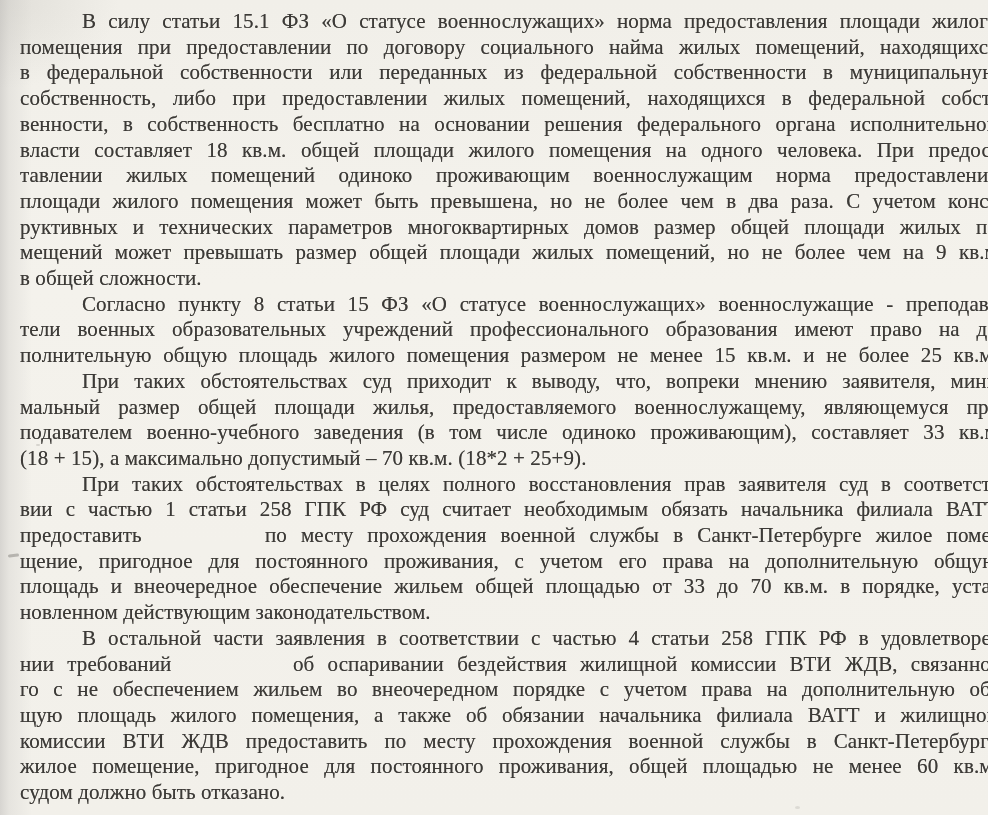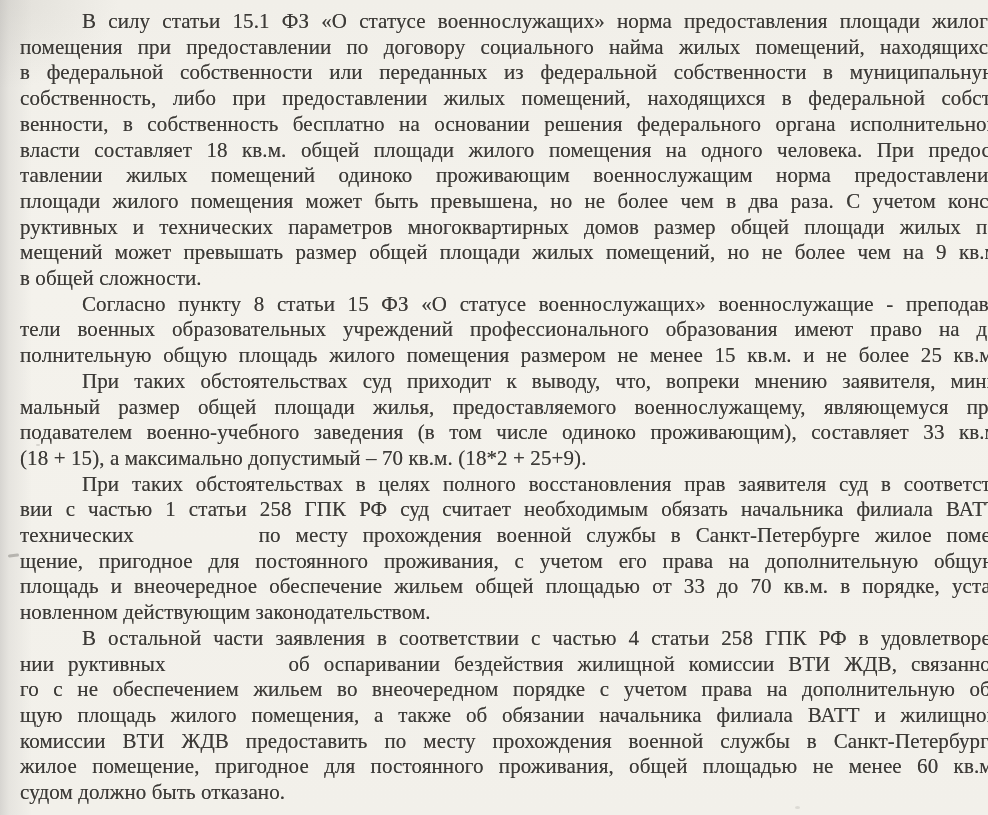--- a/index.html
+++ b/index.html
@@ -110,33 +110,33 @@
       <span class="line first">При таких обстоятельствах суд приходит к выводу, что, вопреки мнению заявителя, мини</span>
       <span class="line">мальный размер общей площади жилья, предоставляемого военнослужащему, являющемуся пре</span>
       <span class="line">подавателем военно-учебного заведения (в том числе одиноко проживающим), составляет 33 кв.м</span>
       <span class="line last">(18 + 15), а максимально допустимый – 70 кв.м. (18*2 + 25+9).</span>
     </p>
 
     <p class="para">
       <span class="line first">При таких обстоятельствах в целях полного восстановления прав заявителя суд в соответст-</span>
       <span class="line">вии с частью 1 статьи 258 ГПК РФ суд считает необходимым обязать начальника филиала ВАТТ</span>
       <span class="line">
-        <span>технических</span>
+        <span>предоставить</span>
         <span class="gap"></span>
         <span>по месту прохождения военной службы в Санкт-Петербурге жилое поме-</span>
       </span>
       <span class="line">щение, пригодное для постоянного проживания, с учетом его права на дополнительную общую</span>
       <span class="line">площадь и внеочередное обеспечение жильем общей площадью от 33 до 70 кв.м. в порядке, уста-</span>
       <span class="line last">новленном действующим законодательством.</span>
     </p>
 
     <p class="para">
       <span class="line first">В остальной части заявления в соответствии с частью 4 статьи 258 ГПК РФ в удовлетворе-</span>
       <span class="line">
-        <span>нии руктивных</span>
+        <span>нии требований</span>
         <span class="gap"></span>
         <span>об оспаривании бездействия жилищной комиссии ВТИ ЖДВ, связанно-</span>
       </span>
       <span class="line">го с не обеспечением жильем во внеочередном порядке с учетом права на дополнительную об-</span>
       <span class="line">щую площадь жилого помещения, а также об обязании начальника филиала ВАТТ и жилищной</span>
       <span class="line">комиссии ВТИ ЖДВ предоставить по месту прохождения военной службы в Санкт-Петербурге</span>
       <span class="line">жилое помещение, пригодное для постоянного проживания, общей площадью не менее 60 кв.м.</span>
       <span class="line last">судом должно быть отказано.</span>
     </p>
 

